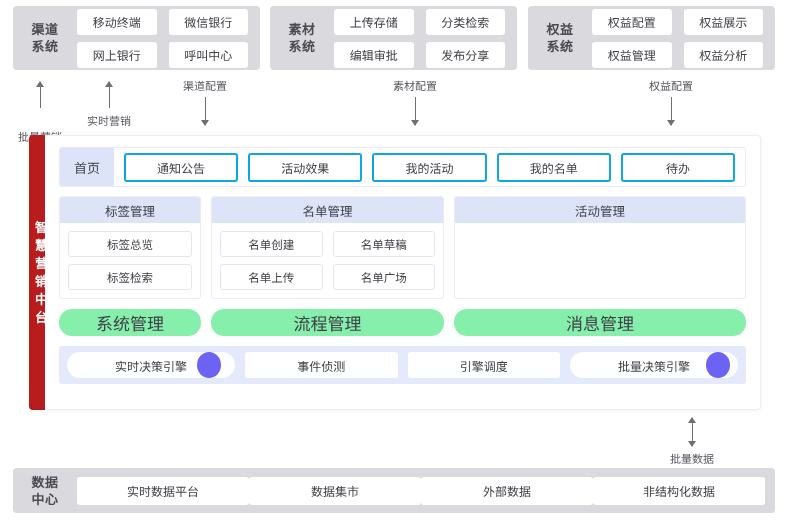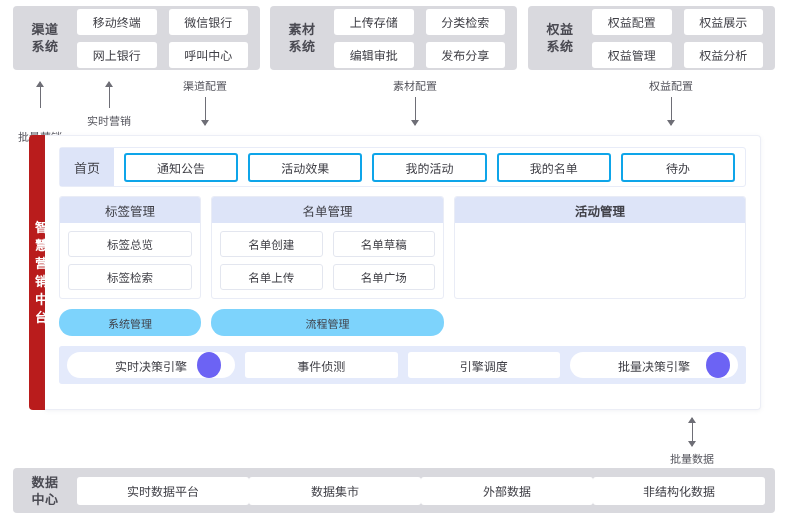--- a/index.html
+++ b/index.html
@@ -158,31 +158,31 @@
     border:1px solid #e3e6ef;
     border-radius:3px;
     background:#fff;
     display:flex;align-items:center;justify-content:center;
     font-size:11.5px;color:#3f3f46;
   }
   .c1{width:142px;}
   .c1 .card-bd{grid-template-columns:1fr;}
   .c2{width:233px;}
   .c2 .card-bd{grid-template-columns:1fr 1fr;}
-  .c3{flex:1;font-weight:bold;}
+  .c3{flex:1;}
   .c3 .card-bd{grid-template-columns:1fr 1fr 1fr;}
 
   
   .flatrow{display:flex;gap:10px;margin-top:10px;}
   .flatcard{
-    background:#7dd3fc;
+    background:#86efac;
     border-radius:13px;
     height:27px;
     display:flex;align-items:center;justify-content:center;
-    font-size:11px;color:#3f3f46;
+    font-size:17px;color:#3f3f46;
   }
   .f1{width:142px;}
   .f2{width:233px;}
   .f3{flex:1;}
 
   
   .enginerow{
     margin-top:10px;
     background:#e4eafb;
     border-radius:3px;
@@ -346,20 +346,21 @@
 
         <div class="card c3">
           <div class="card-hd">活动管理</div>
         </div>
 
       </div>
 
       <div class="flatrow">
         <div class="flatcard f1">系统管理</div>
         <div class="flatcard f2">流程管理</div>
+        <div class="flatcard f3">消息管理</div>
       </div>
 
       <div class="enginerow">
         <div class="engine pill e1">
           <span>实时决策引擎</span>
           <span class="dot"></span>
         </div>
         <div class="engine sq e2">
           <span>事件侦测</span>
         </div>

